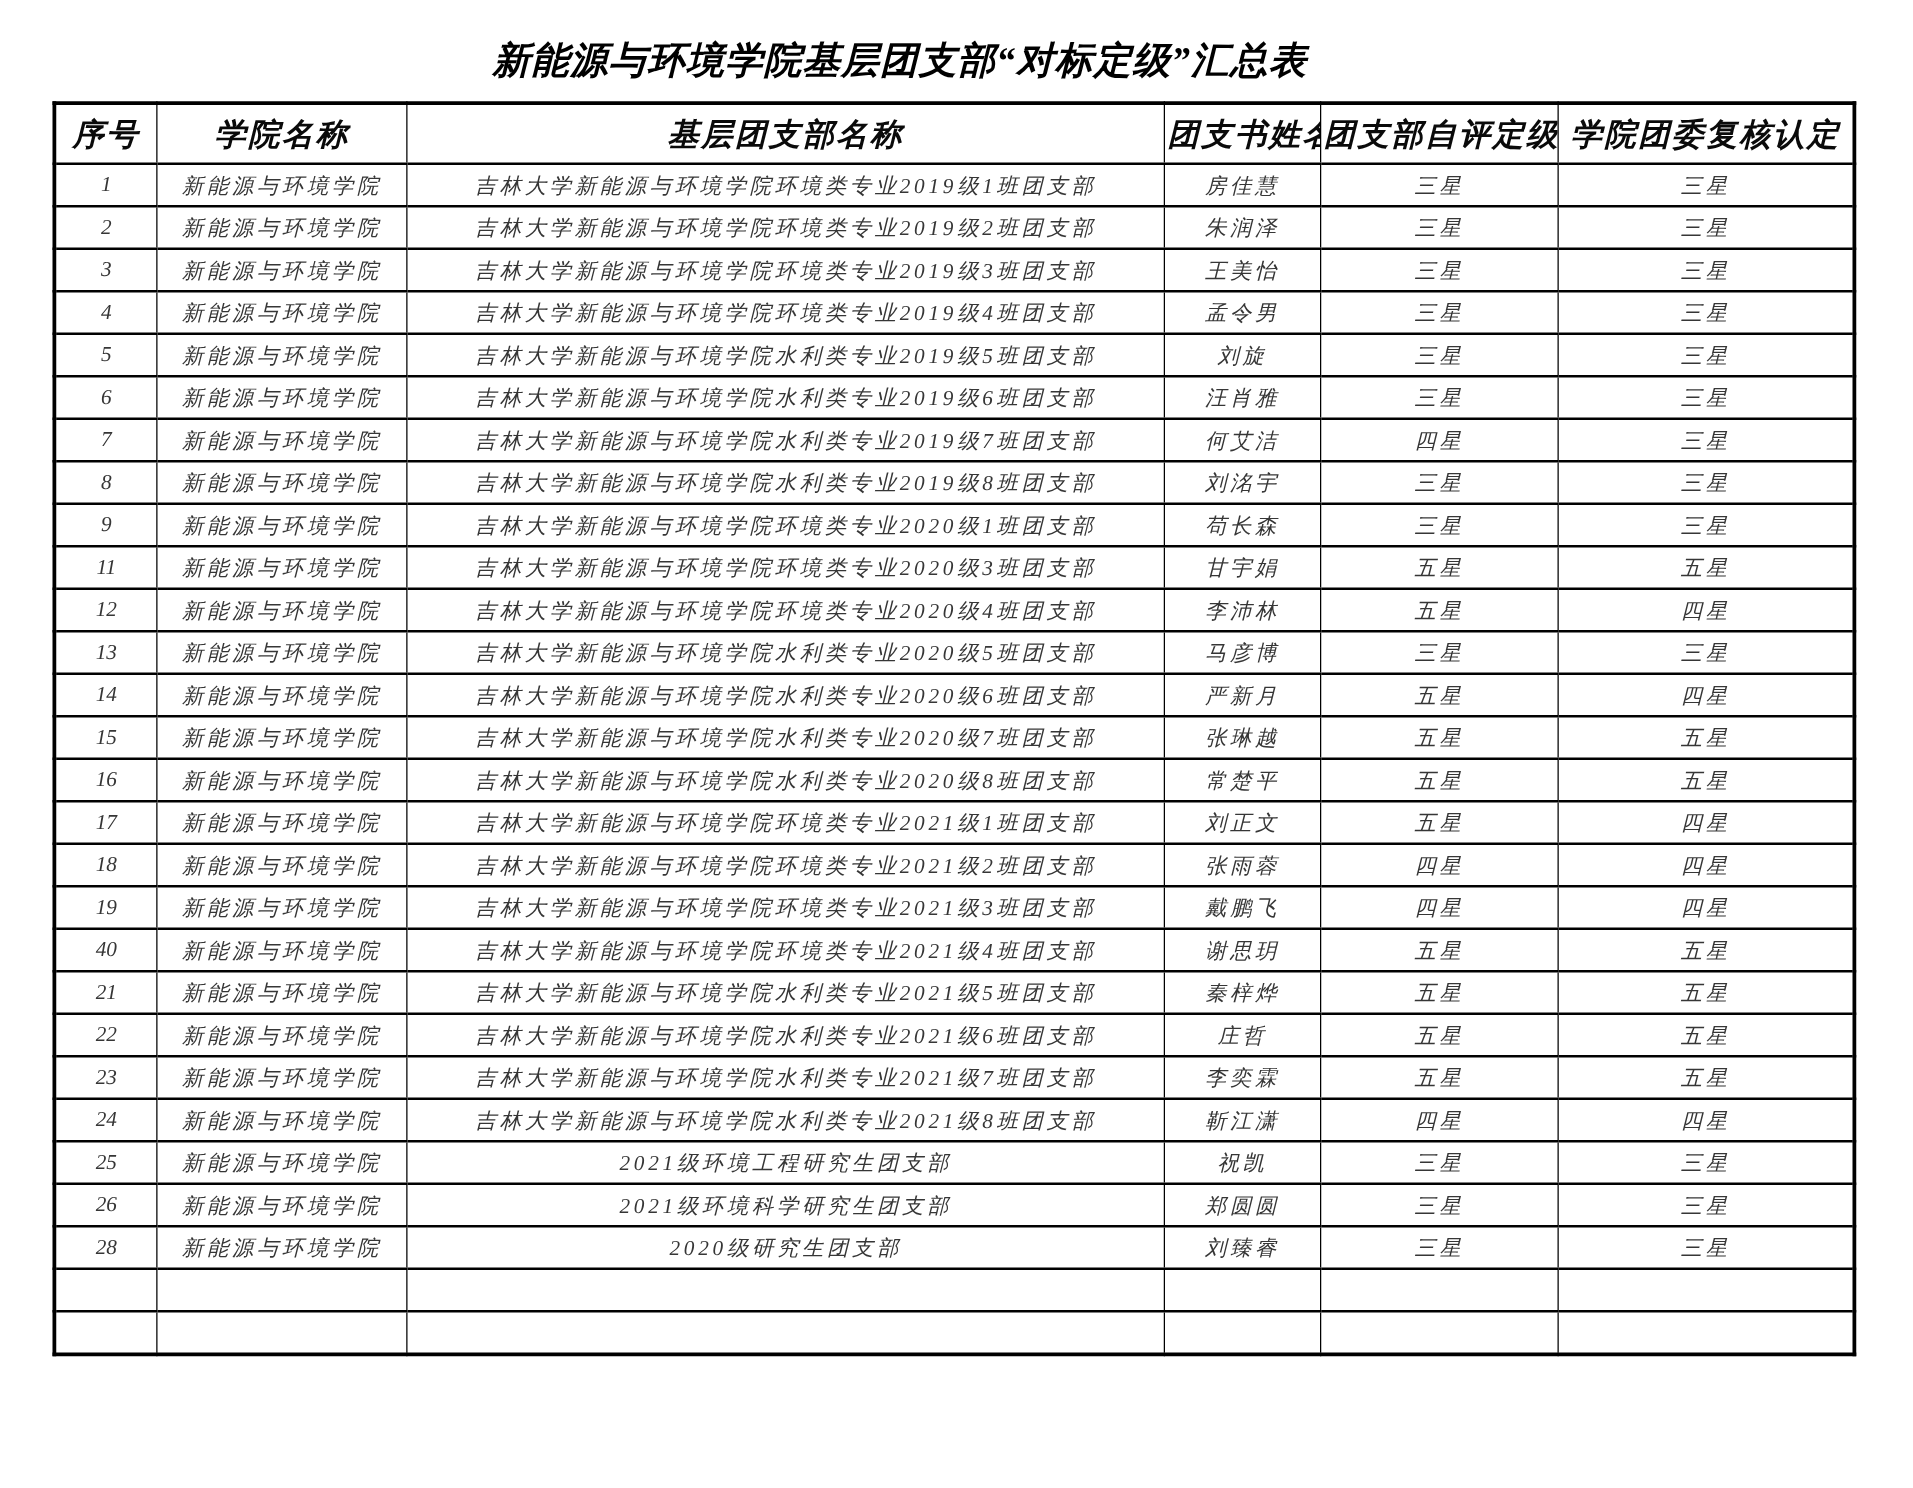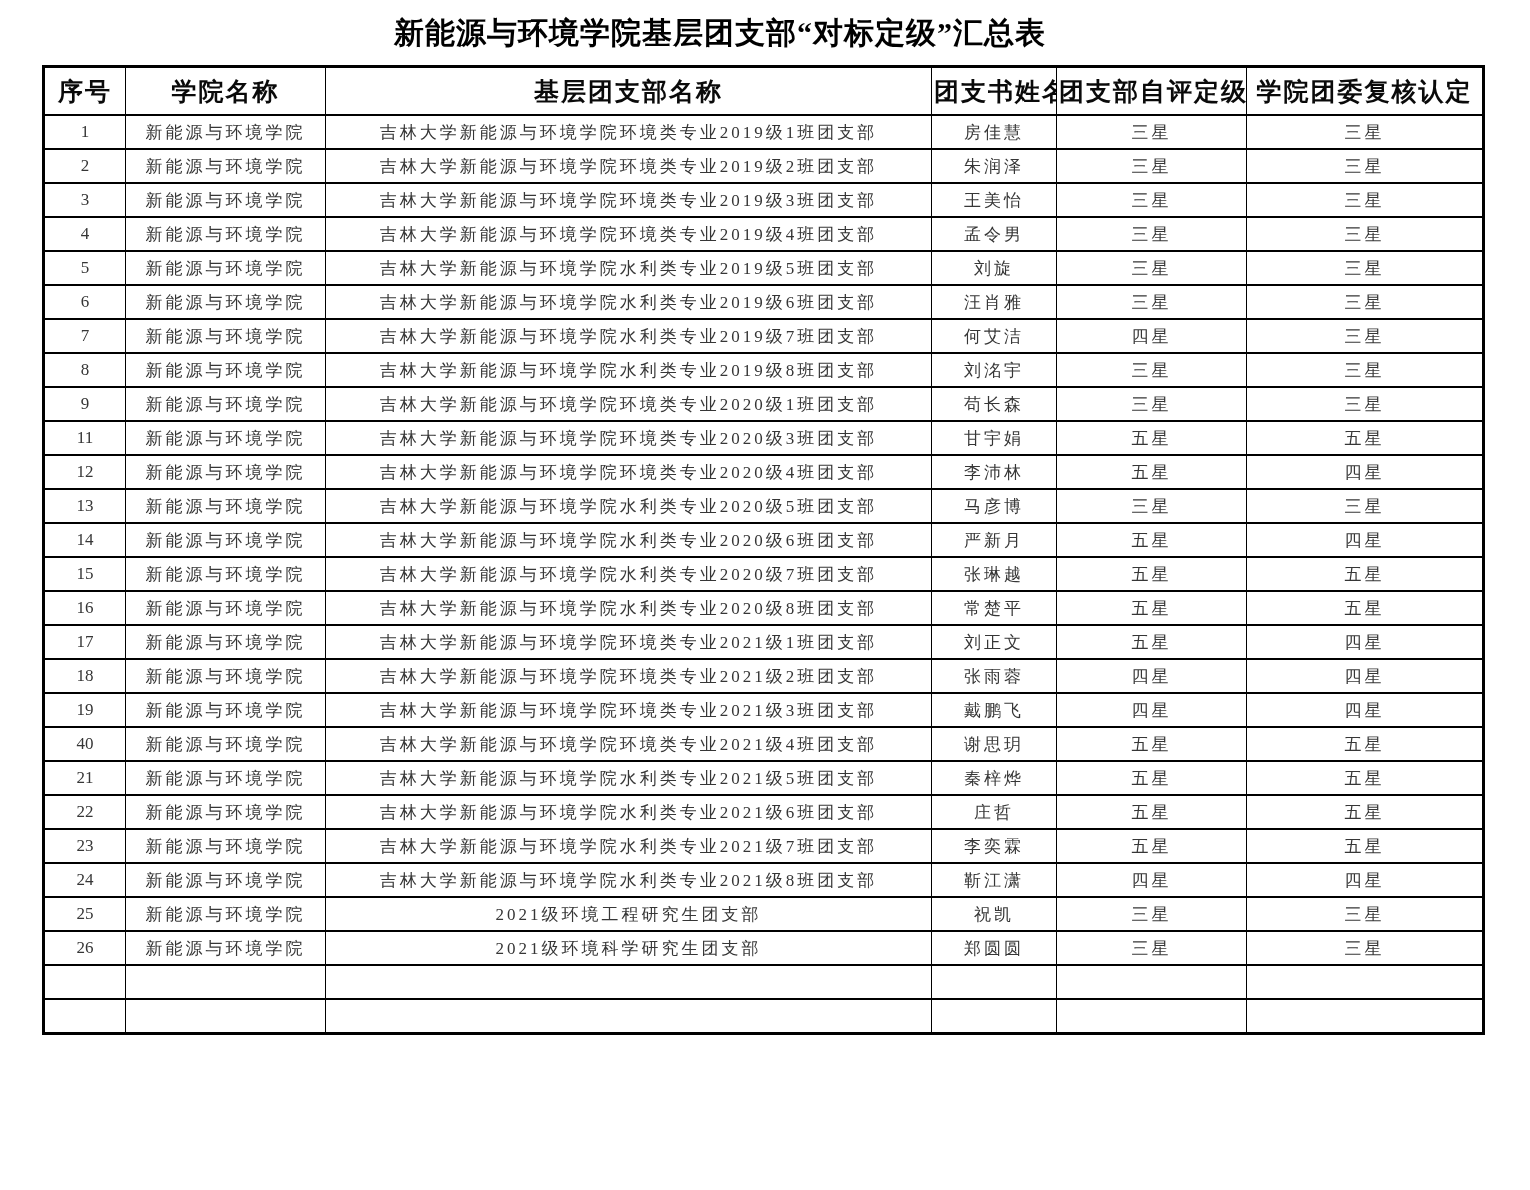--- a/index.html
+++ b/index.html
@@ -9,21 +9,22 @@
     width: 1530px;
     height: 1190px;
     overflow: hidden;
     font-family: "Liberation Serif", "DejaVu Serif", serif;
   }
   .page {
     width: 1304px;
     height: 1190px;
     background: #ffffff;
     box-sizing: border-box;
-    padding-top: 14px;
+    padding-top: 30px;
+    font-style: italic;
   }
   .doc-title {
     width: 1440px;
     margin: 0 auto 13px auto;
     text-align: center;
     font-size: 30px;
     line-height: 38px;
     font-weight: bold;
     color: #000000;
     letter-spacing: 1px;
@@ -281,20 +282,28 @@
         </tr>
         <tr>
           <td class="c-index">26</td>
           <td class="c-college">新能源与环境学院</td>
           <td class="c-branch">2021级环境科学研究生团支部</td>
           <td class="c-secretary">郑圆圆</td>
           <td class="c-self">三星</td>
           <td class="c-review">三星</td>
         </tr>
         <tr>
+          <td class="c-index">28</td>
+          <td class="c-college">新能源与环境学院</td>
+          <td class="c-branch">2020级研究生团支部</td>
+          <td class="c-secretary">刘臻睿</td>
+          <td class="c-self">三星</td>
+          <td class="c-review">三星</td>
+        </tr>
+        <tr>
           <td class="c-index"></td>
           <td class="c-college"></td>
           <td class="c-branch"></td>
           <td class="c-secretary"></td>
           <td class="c-self"></td>
           <td class="c-review"></td>
         </tr>
         <tr>
           <td class="c-index"></td>
           <td class="c-college"></td>

